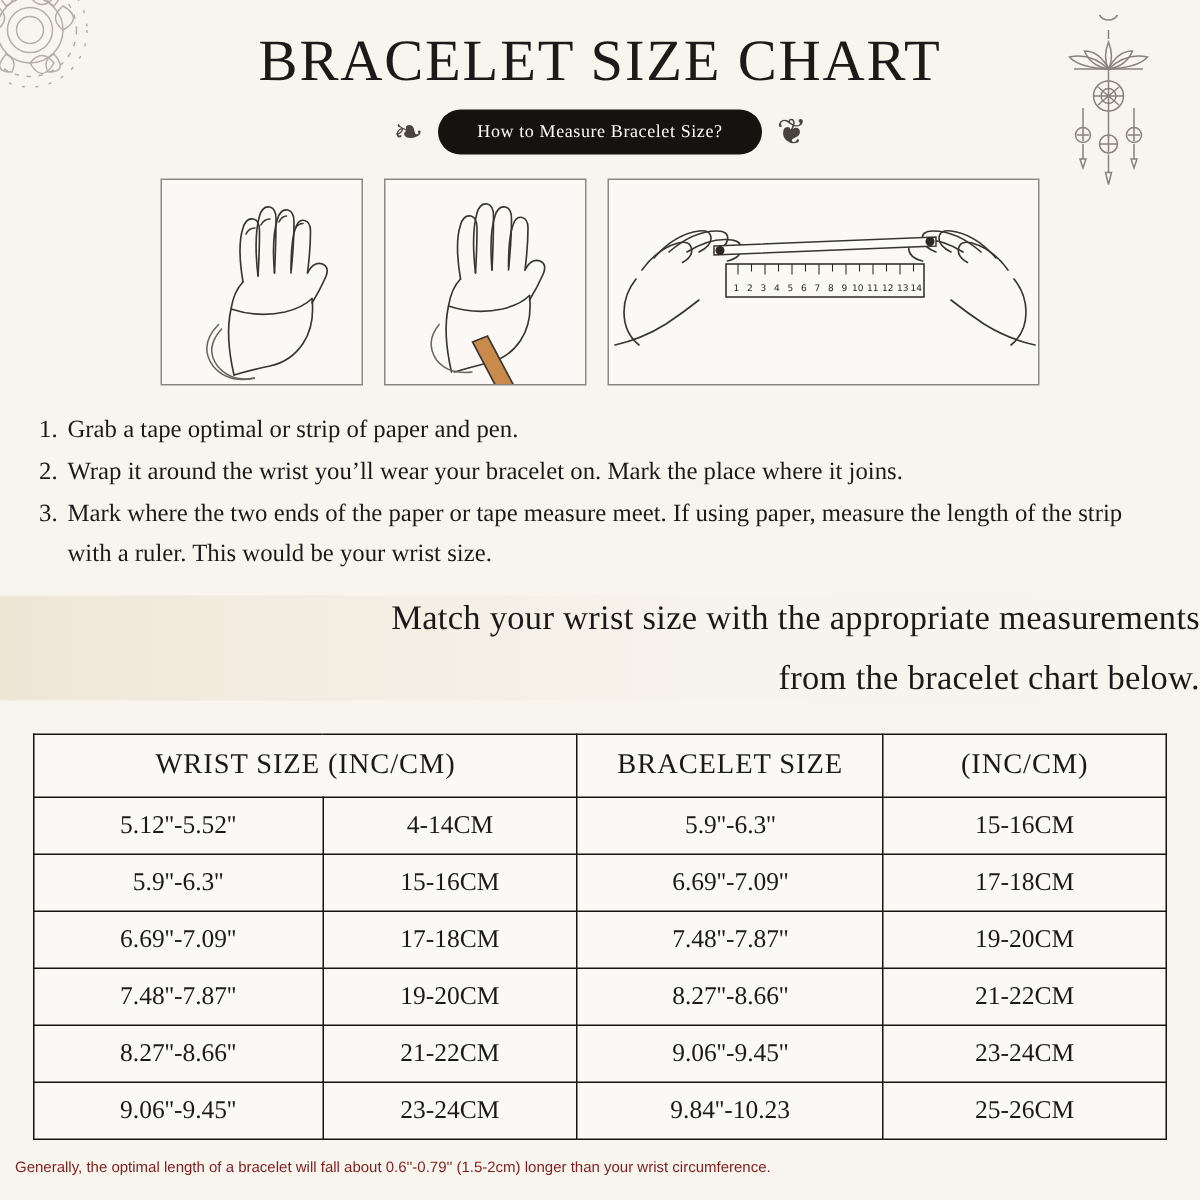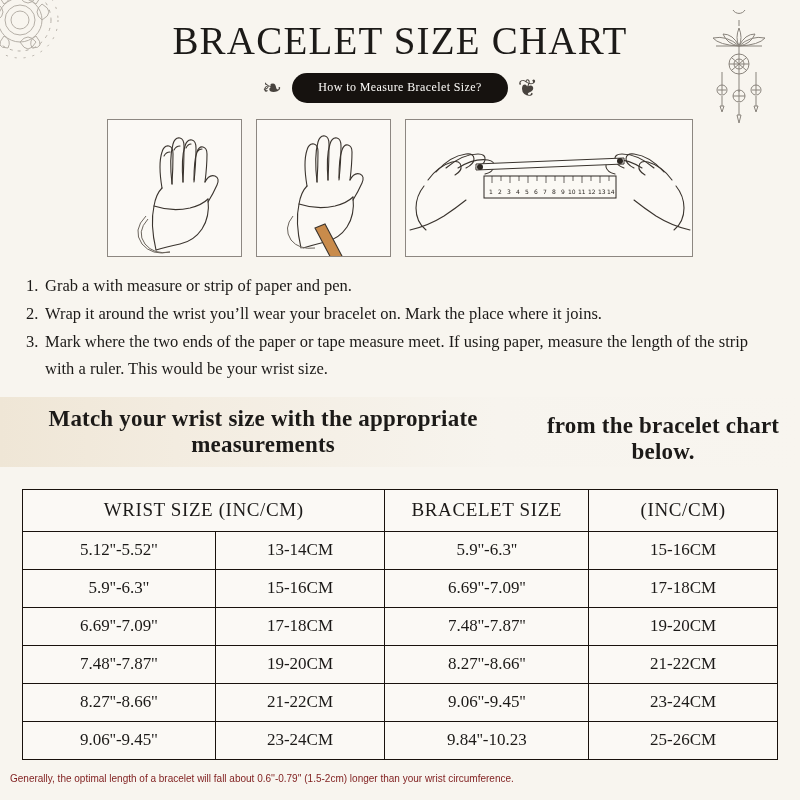--- a/index.html
+++ b/index.html
@@ -111,25 +111,24 @@
     flex: 0 0 19px;
   }
   .step-text { flex: 1; }
 
   
   .banner {
     margin-top: 14px;
     height: 70px;
     background: linear-gradient(to right, #efe6d6 0%, #f3ece0 22%, #f7f4ee 62%, #f8f5ef 100%);
     display: flex;
-    flex-direction: row;
-    align-items: center;
+    flex-direction: column;
+    align-items: flex-end;
     justify-content: center;
     text-align: center;
-    font-weight: bold;
   }
   .banner-l1 {
     font-size: 23px;
     letter-spacing: 0.2px;
   }
   .banner-l2 {
     font-size: 23px;
     letter-spacing: 0.2px;
     margin-top: 14px;
   }
@@ -337,21 +336,21 @@
               <text x="201" y="74">14</text>
           </g>
         </g>
       </svg>
     </div>
   </div>
 
   <div class="steps">
     <div class="step">
       <span class="step-num">1.</span>
-      <span class="step-text">Grab a with measure or strip of paper and pen.</span>
+      <span class="step-text">Grab a tape optimal or strip of paper and pen.</span>
     </div>
     <div class="step">
       <span class="step-num">2.</span>
       <span class="step-text">Wrap it around the wrist you’ll wear your bracelet on. Mark the place where it joins.</span>
     </div>
     <div class="step">
       <span class="step-num">3.</span>
       <span class="step-text">Mark where the two ends of the paper or tape measure meet. If using paper, measure the length of the strip with a ruler. This would be your wrist size.</span>
     </div>
   </div>
@@ -366,21 +365,21 @@
       <thead>
         <tr>
           <td class="col-a" colspan="2">WRIST SIZE (INC/CM)</td>
           <td class="col-c">BRACELET SIZE</td>
           <td class="col-d">(INC/CM)</td>
         </tr>
       </thead>
       <tbody>
         <tr>
           <td class="col-a">5.12''-5.52''</td>
-          <td class="col-b">13-14CM</td>
+          <td class="col-b">4-14CM</td>
           <td class="col-c">5.9''-6.3''</td>
           <td class="col-d">15-16CM</td>
         </tr>
         <tr>
           <td>5.9''-6.3''</td>
           <td>15-16CM</td>
           <td>6.69''-7.09''</td>
           <td>17-18CM</td>
         </tr>
         <tr>

